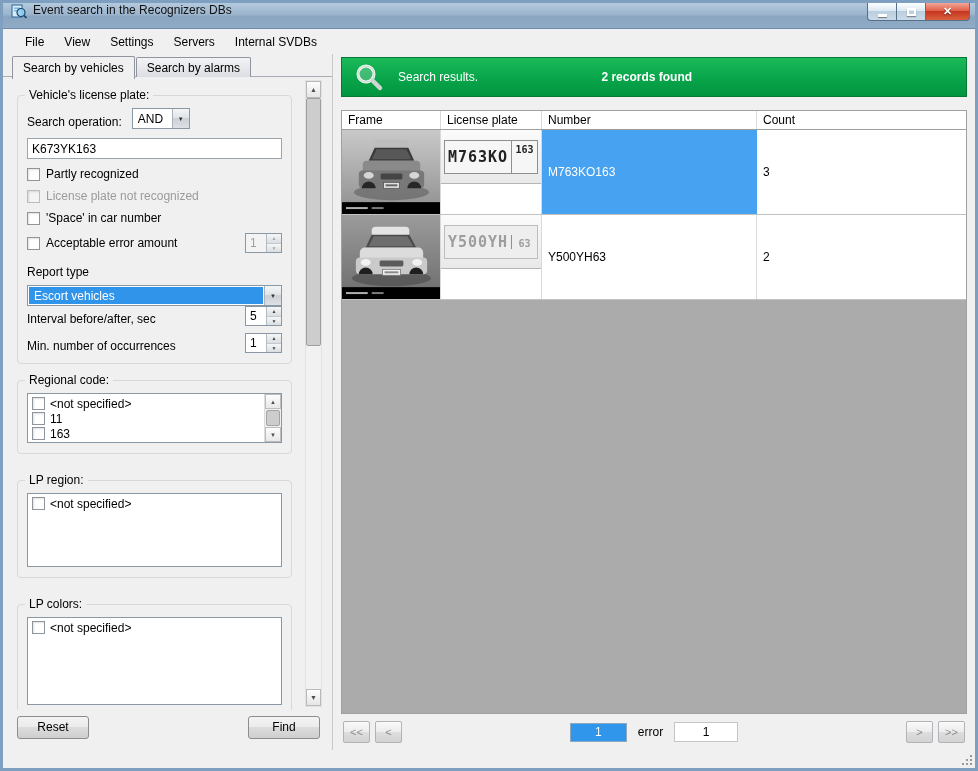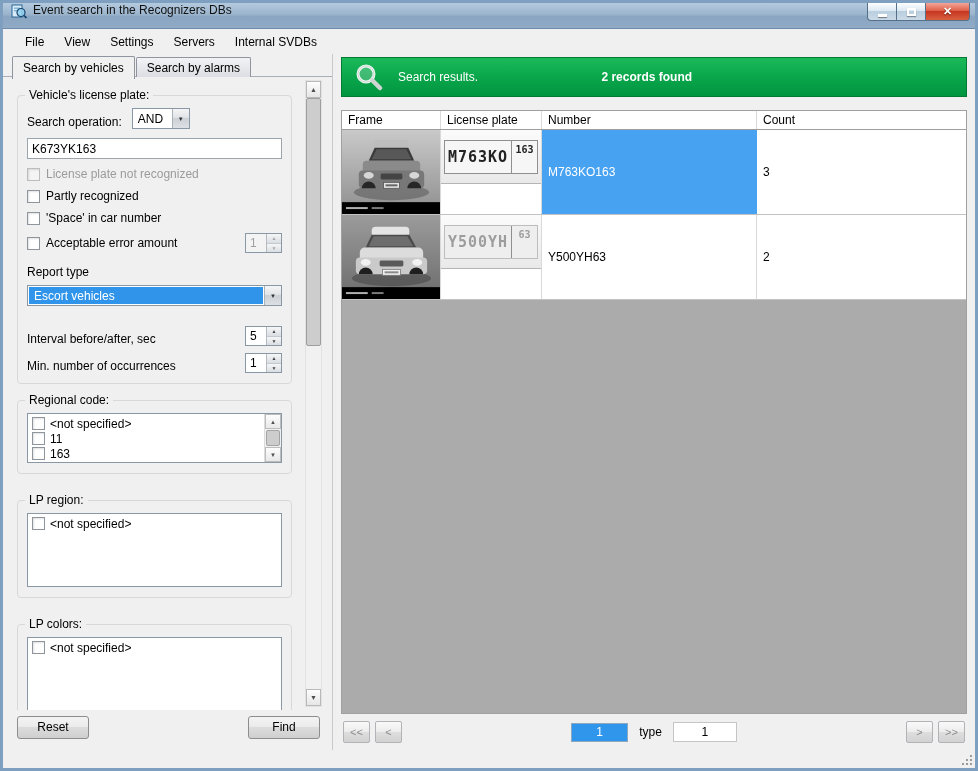--- a/index.html
+++ b/index.html
@@ -125,21 +125,21 @@
   .frame-img { width:100%; height:100%; display:block; }
 
   .plate-crop { height:54px; width:100%; background:linear-gradient(#fbfbfb,#e9e9e9); border-bottom:1px solid #b5b5b5;
     display:flex; align-items:center; padding:0 3px; }
   .plate-inner { flex:1; display:flex; align-items:stretch; border:1px solid #8f8f8f; background:#f6f6f6; height:34px; }
   .plate-main { flex:1; display:flex; align-items:center; justify-content:center;
     font-family:"DejaVu Sans Mono", monospace; font-weight:bold; font-size:15px; letter-spacing:1px; color:#222; }
   .plate-region { width:26px; border-left:1px solid #8f8f8f; display:flex; align-items:flex-start; justify-content:center;
     font-family:"DejaVu Sans Mono", monospace; font-weight:bold; font-size:10px; padding-top:3px; color:#222; }
   .plate-crop.faint .plate-main, .plate-crop.faint .plate-region { color:#9d9d9d; }
-  .plate-crop.faint .plate-inner { border-color:#bdbdbd; background:#eeeeee; }
+  .plate-crop.faint .plate-inner { border-color:#bdbdbd; background:#eeeeee;align-items:center; }
 
   .pager { height:36px; flex:0 0 36px; display:flex; align-items:center; padding:0 2px; gap:5px; background:#f0f0f0; }
   .pg-btn { width:27px; height:22px; border:1px solid #b2b2b7; border-radius:2px; color:#8e8e8e;
     background:linear-gradient(#f9f9f9,#ececec 50%,#dedede 50%,#d2d2d2); font:11px "Liberation Sans",sans-serif; cursor:default; }
   .pg-spacer { flex:1; }
   .page-input { width:57px; height:19px; text-align:center; border:1px solid #8fa8bd;
     background:#2f96ec; color:#fff; font:12px "Liberation Sans",sans-serif; }
   .total-box { width:64px; height:20px; border:1px solid #c5c5c5; background:#fff;
     display:flex; align-items:center; justify-content:center; }
   .from-lbl { margin:0 6px; }
@@ -206,26 +206,26 @@
               <span class="combo-text">AND</span>
               <span class="combo-btn">▼</span>
             </div>
           </div>
 
           <div class="frow" style="margin-top:9px;">
             <input class="textbox" type="text" value="K673YK163" style="">
           </div>
 
           <div class="checkrow">
+            <span class="cbx"></span>
+            <span class="lbl">Partly recognized</span>
+          </div>
+          <div class="checkrow">
             <span class="cbx disabled"></span>
             <span class="lbl disabled">License plate not recognized</span>
-          </div>
-          <div class="checkrow">
-            <span class="cbx"></span>
-            <span class="lbl">Partly recognized</span>
           </div>
           <div class="checkrow">
             <span class="cbx"></span>
             <span class="lbl">'Space' in car number</span>
           </div>
           <div class="checkrow">
             <span class="cbx"></span>
             <span class="lbl">Acceptable error amount</span>
             <div class="spin disabled" style="margin-left:auto;">
               <span class="spin-val">1</span>
@@ -237,21 +237,21 @@
           </div>
 
           <div class="frow" style="margin-top:12px;">
             <span class="lbl">Report type</span>
           </div>
           <div class="combo selected" style="margin-top:6px;">
             <span class="combo-text">Escort vehicles</span>
             <span class="combo-btn">▼</span>
           </div>
 
-          <div class="frow" style="margin-top:20px;">
+          <div class="frow" style="margin-top:0;">
             <span class="lbl">Interval before/after, sec</span>
             <div class="spin" style="margin-left:auto;">
               <span class="spin-val">5</span>
               <span class="spin-btns">
                 <span class="spin-btn">▲</span>
                 <span class="spin-btn">▼</span>
               </span>
             </div>
           </div>
           <div class="frow" style="margin-top:7px;">
@@ -427,21 +427,21 @@
         </div>
 
         <div class="grid-fill"></div>
       </div>
 
       <div class="pager">
         <button class="pg-btn">&lt;&lt;</button>
         <button class="pg-btn">&lt;</button>
         <span class="pg-spacer"></span>
         <input class="page-input" type="text" value="1" style="">
-        <span class="from-lbl">type</span>
+        <span class="from-lbl">error</span>
         <span class="total-box">1</span>
         <span class="pg-spacer"></span>
         <button class="pg-btn">&gt;</button>
         <button class="pg-btn">&gt;&gt;</button>
       </div>
     </div>
   </div>
 
   <div class="statusbar">
     <span class="grip"></span>

